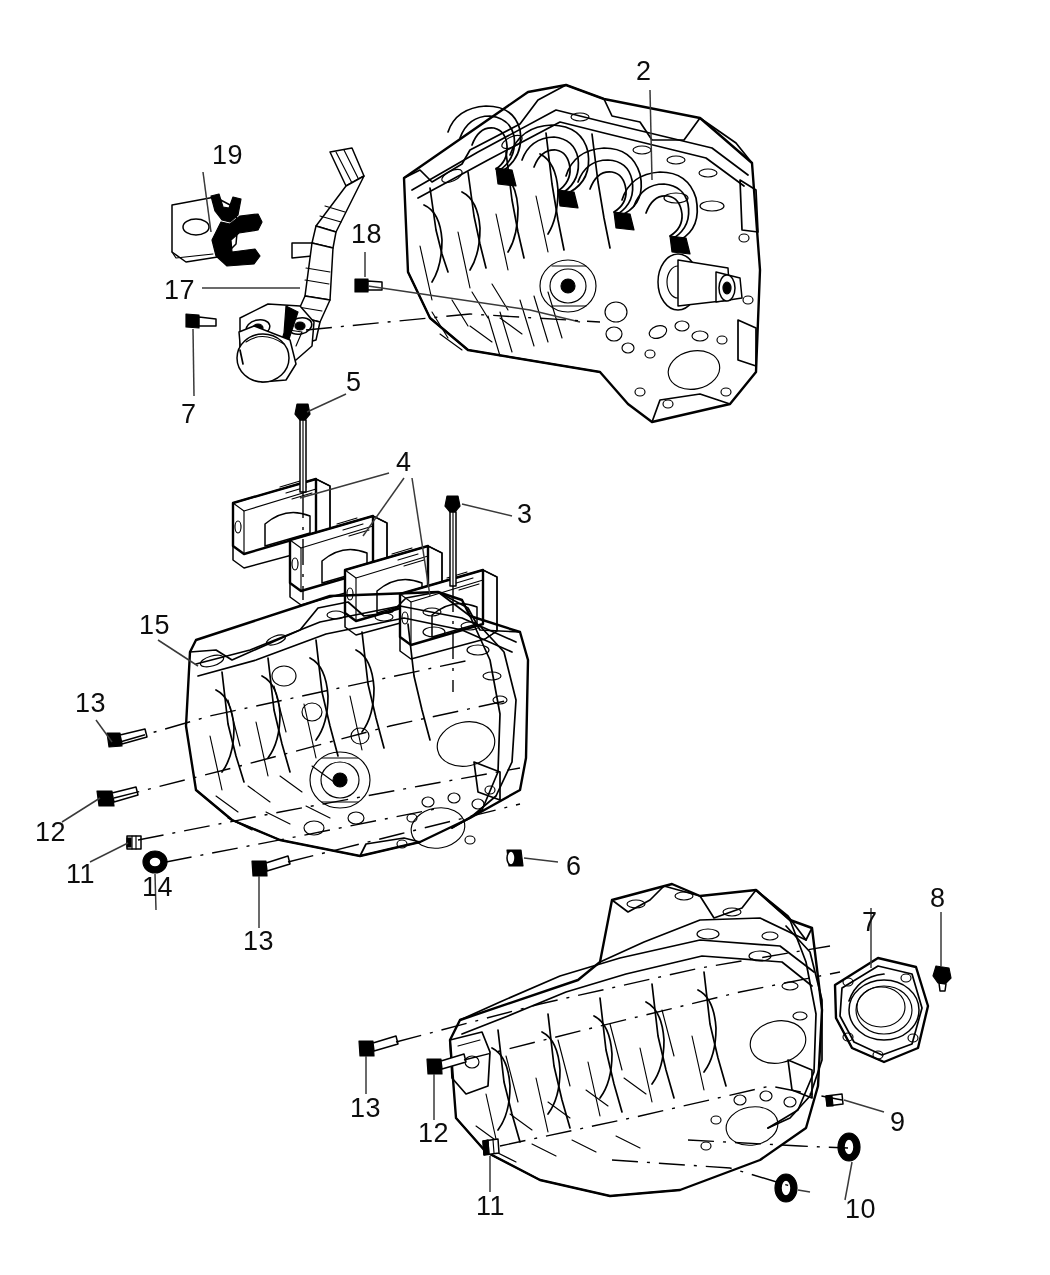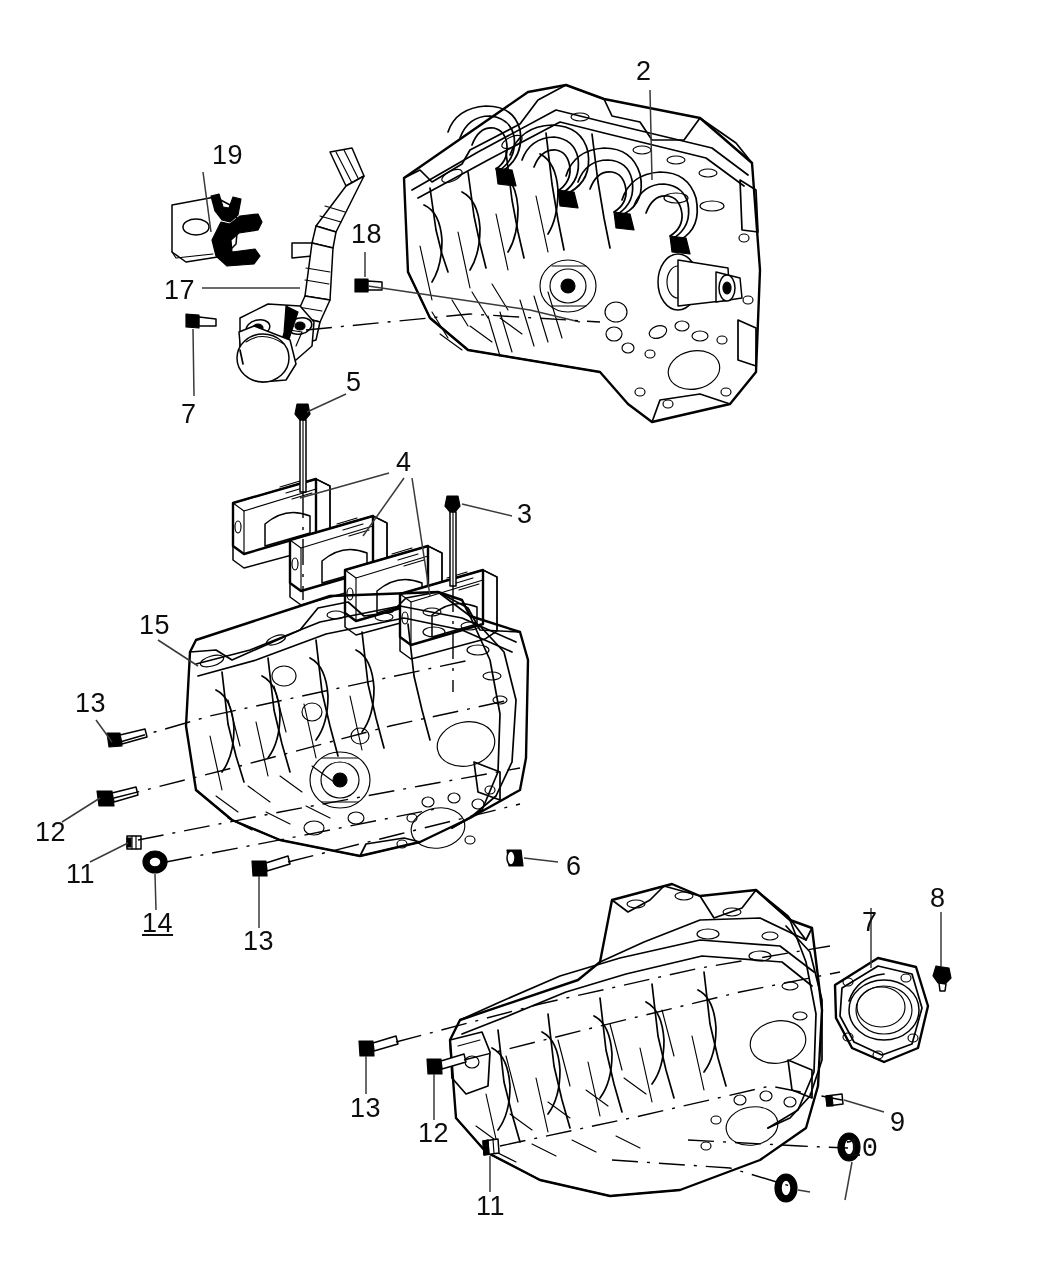--- a/index.html
+++ b/index.html
@@ -449,24 +449,24 @@
   <div class="cal" style="left:351px;  top:221px;text-align:right;">18</div>
   <div class="cal" style="left:164px;  top:277px;text-align:center;">17</div>
   <div class="cal" style="left:181px;  top:401px;">7</div>
   <div class="cal" style="left:346px;  top:369px;">5</div>
   <div class="cal" style="left:396px;  top:449px;">4</div>
   <div class="cal" style="left:517px;  top:501px;">3</div>
   <div class="cal" style="left:139px;  top:612px;">15</div>
   <div class="cal" style="left:75px;   top:690px;">13</div>
   <div class="cal" style="left:35px;   top:819px;">12</div>
   <div class="cal" style="left:66px;   top:861px;">11</div>
-  <div class="cal" style="left:142px;  top:910px;text-decoration:underline;">14</div>
+  <div class="cal" style="left:142px;  top:874px;">14</div>
   <div class="cal" style="left:243px;  top:928px;">13</div>
   <div class="cal" style="left:566px;  top:853px;">6</div>
   <div class="cal" style="left:930px;  top:885px;">8</div>
   <div class="cal" style="left:862px;  top:909px;">7</div>
   <div class="cal" style="left:890px;  top:1109px;">9</div>
   <div class="cal" style="left:350px;  top:1095px;">13</div>
   <div class="cal" style="left:418px;  top:1120px;">12</div>
   <div class="cal" style="left:476px;  top:1193px;">11</div>
-  <div class="cal" style="left:845px;  top:1136px;font-family:Liberation Mono, monospace;">10</div>
+  <div class="cal" style="left:845px;  top:1196px;">10</div>
 
 </div>
 
 </body></html>

